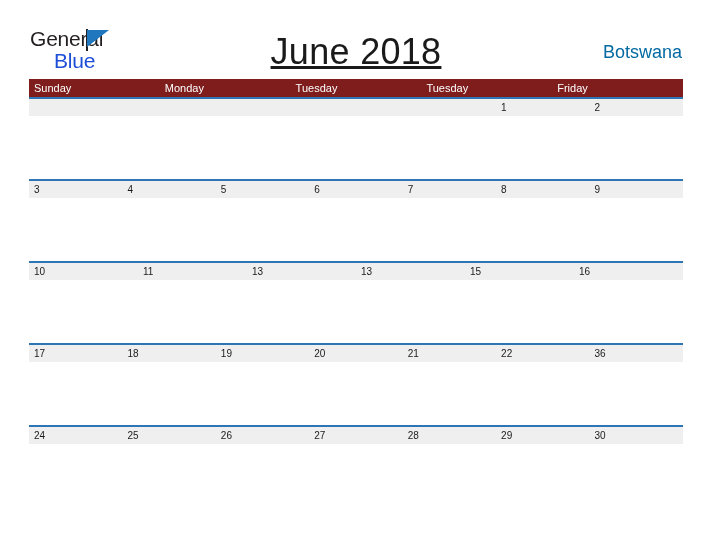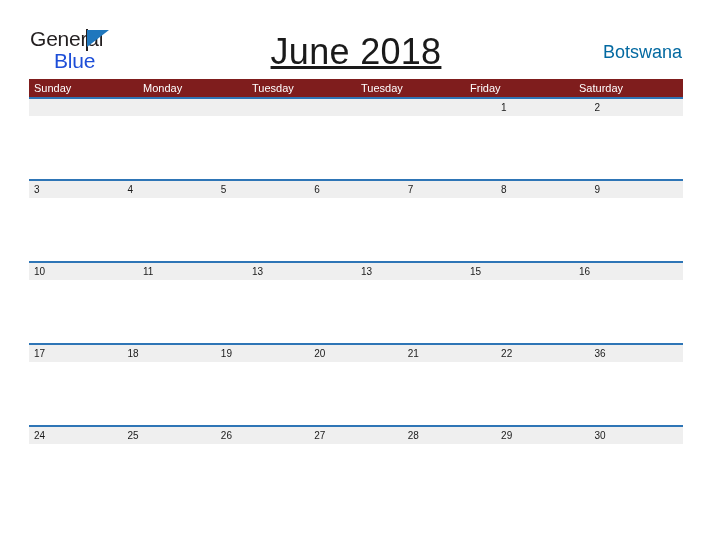--- a/index.html
+++ b/index.html
@@ -162,21 +162,20 @@
   </div>
 
   <div class="calendar">
 
     <div class="weekdays">
       <div class="weekday">Sunday</div>
       <div class="weekday">Monday</div>
       <div class="weekday">Tuesday</div>
       <div class="weekday">Tuesday</div>
       <div class="weekday">Friday</div>
-      <div class="weekday">Saturday</div>
     </div>
 
     <div class="week">
       <div class="week-numbers">
         <div class="daynum"></div>
         <div class="daynum"></div>
         <div class="daynum"></div>
         <div class="daynum"></div>
         <div class="daynum"></div>
         <div class="daynum">1</div>

